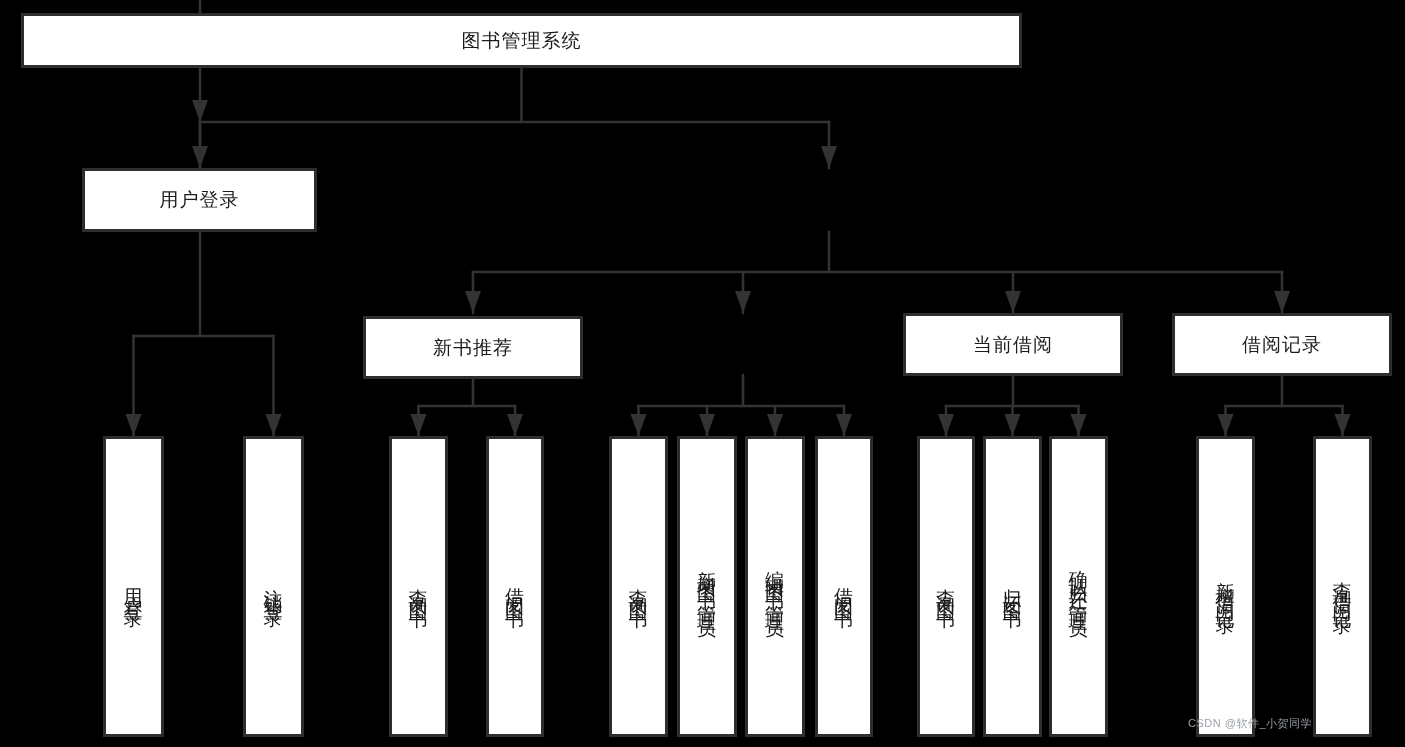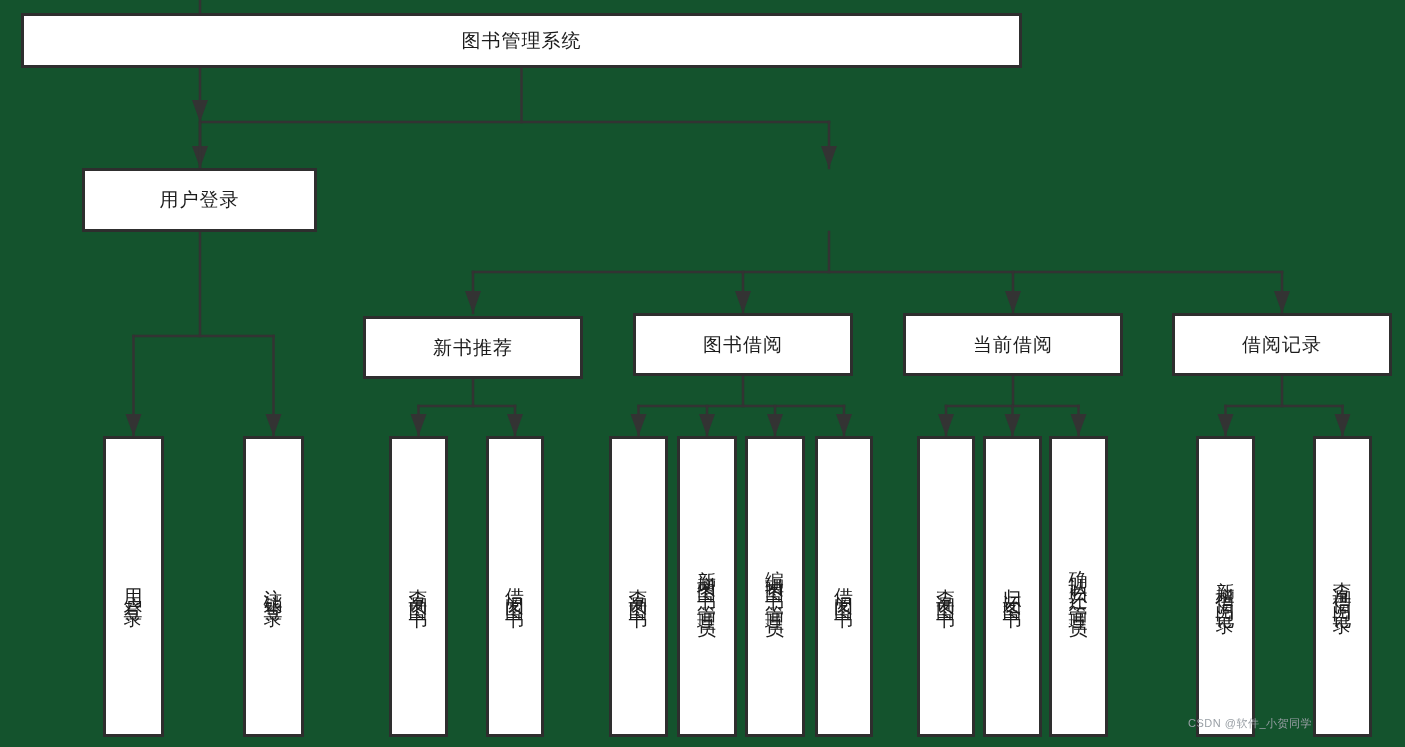--- a/index.html
+++ b/index.html
@@ -1,19 +1,19 @@
 <!DOCTYPE html>
 <html><head>
 <meta charset="utf-8">
 <style>
   html,body{margin:0;padding:0;background:#ffffff;}
   #stage{
     position:relative;
     width:1405px;height:747px;
-    background:#14532d;
+    background:#000000;
     font-family:"Liberation Sans","DejaVu Sans",sans-serif;
     overflow:hidden;
   }
   #connectors{position:absolute;left:0;top:0;z-index:1;}
   .node{
     position:absolute;
     box-sizing:border-box;
     background:#ffffff;
     border:3px solid #2e2e2e;
     color:#1c1c1c;
@@ -97,21 +97,20 @@
     </g>
 
     <path d="M200,168 V122" stroke="#333333" stroke-width="2.5" fill="none" marker-start="url(#arw)" transform="rotate(180,200,145)"></path>
   </svg>
 
   <div class="node h" style="left:21px;top:13px;width:1001px;height:55px">图书管理系统</div>
 
   <div class="node h" style="left:82px;top:168px;width:235px;height:64px">用户登录</div>
 
   <div class="node h" style="left:363px;top:316px;width:220px;height:63px">新书推荐</div>
-  <div class="node h" style="left:633px;top:313px;width:220px;height:63px">图书借阅</div>
   <div class="node h" style="left:903px;top:313px;width:220px;height:63px">当前借阅</div>
   <div class="node h" style="left:1172px;top:313px;width:220px;height:63px">借阅记录</div>
 
   <div class="node v" style="left:103px;top:436px;width:61px;height:301px">用户登录</div>
   <div class="node v" style="left:243px;top:436px;width:61px;height:301px">注销登录</div>
 
   <div class="node v" style="left:389px;top:436px;width:59px;height:301px">查询图书</div>
   <div class="node v" style="left:486px;top:436px;width:58px;height:301px">借阅图书</div>
 
   <div class="node v" style="left:609px;top:436px;width:59px;height:301px">查询图书</div>

